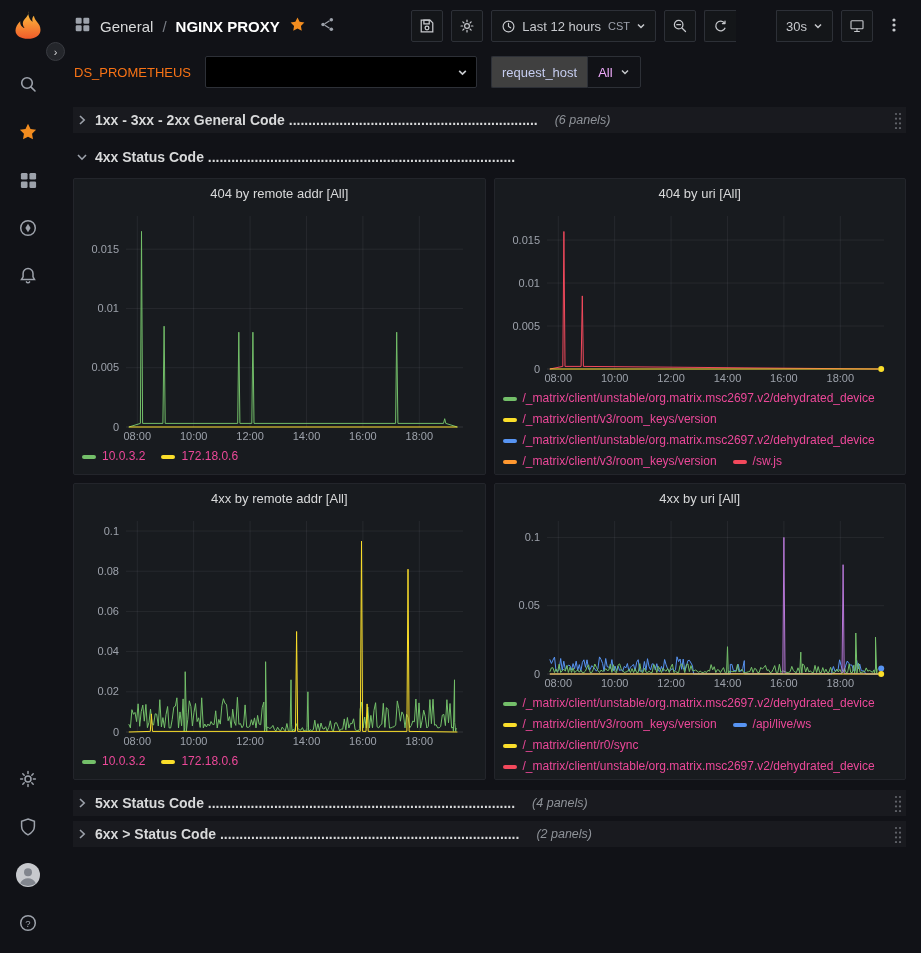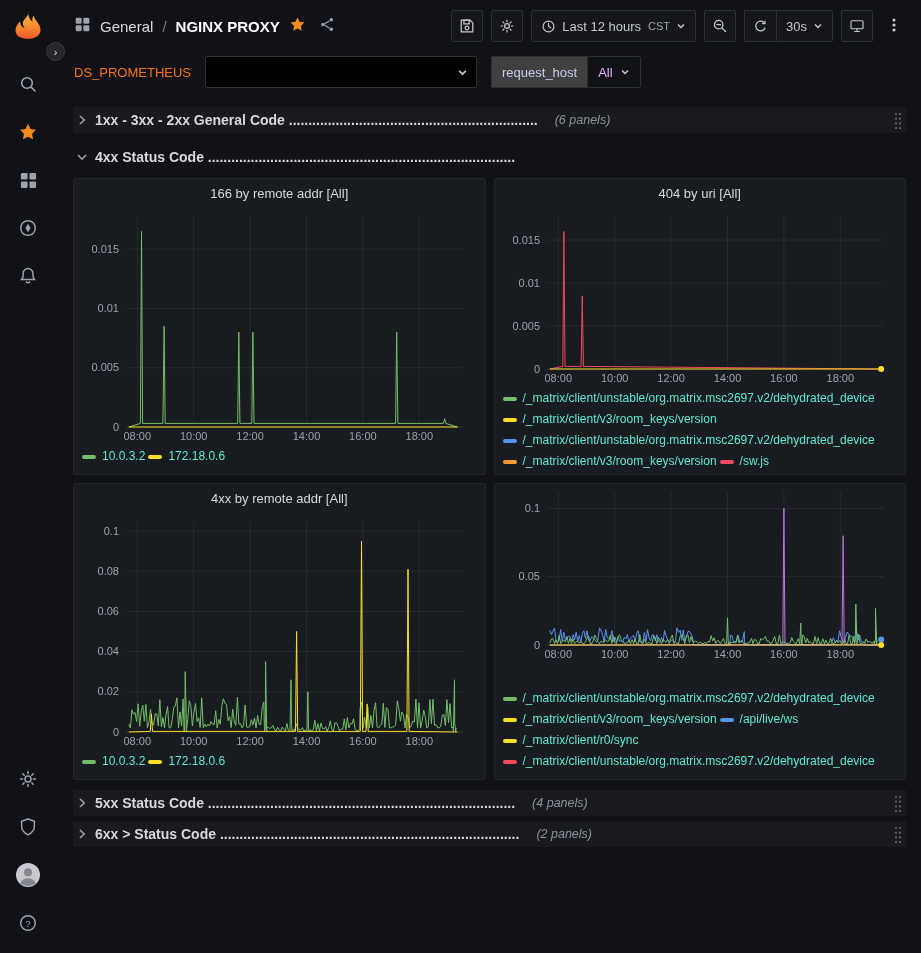--- a/index.html
+++ b/index.html
@@ -42,21 +42,21 @@
   .crumb-title { color: #ffffff; font-size: 15px; font-weight: 700; cursor: pointer; }
   .topbar-right { margin-left: auto; display: flex; align-items: center; gap: 8px; }
   .btn {
     height: 32px; min-width: 32px; display: inline-flex; align-items: center; justify-content: center;
     gap: 6px; padding: 0 9px; border: 1px solid #2d3037; border-radius: 2px;
     background: #141619; color: #c7c9cd; font-size: 13px; cursor: pointer; white-space: nowrap;
   }
   .btn .tz { font-size: 11px; color: #9fa3ad; margin-left: 1px; }
   .btn-group { display: inline-flex; }
   .btn-group .btn:first-child { border-radius: 2px 0 0 2px; border-right: none; }
-  .btn-group .btn:last-child  { border-radius: 0 2px 2px 0; }
+  .btn-group .btn:last-child  { border-radius: 0 2px 2px 0; margin-left: 40px; }
   .btn-plain { border: none; background: none; width: 26px; padding: 0; }
   .ico-btn { width: 32px; padding: 0; }
 
   
   .submenu { display: flex; align-items: center; gap: 14px; padding: 4px 16px 10px 18px; }
   .ds-link { color: #f97316; font-size: 13px; cursor: pointer; }
   .ds-select {
     width: 272px; height: 32px; background: #000000; border: 1px solid #2d3037; border-radius: 2px;
     display: flex; align-items: center; justify-content: flex-end; padding-right: 8px; cursor: pointer;
   }
@@ -91,22 +91,22 @@
   }
   .panel-header {
     flex: 0 0 29px; display:flex; align-items:center; justify-content:center;
     font-size: 13px; font-weight: 500; color: #d8d9da; cursor: pointer; white-space: nowrap;
   }
   .panel-chart { flex: 1 1 auto; min-height: 178px; width: 100%; }
   .panel-legend {
     flex: 0 0 auto; display: flex; flex-wrap: wrap; align-items: center;
     padding-top: 3px; row-gap: 2px; overflow: hidden;
   }
-  .li { display: inline-flex; align-items: center; gap: 6px; margin-right: 3px;
-        font-size: 12px; line-height: 19px; color: #5eead4; white-space: nowrap; cursor: pointer; }
+  .li { display: inline-flex; align-items: center; gap: 6px; margin-right: 16px;
+        font-size: 12px; line-height: 19px; color: #ec4899; white-space: nowrap; cursor: pointer; }
   .li i { width: 14px; height: 4px; border-radius: 2px; display: inline-block; flex: 0 0 14px; }
 </style>
 </head>
 <body>
 
 <div class="app">
 
   <aside class="sidebar">
     <div class="side-logo">
       <svg width="32" height="34" viewBox="0 0 32 34">
@@ -318,21 +318,21 @@
         <span class="caret">
           <svg width="12" height="12" viewBox="0 0 12 12" fill="none" stroke="#9da2ab" stroke-width="1.6">
               <path d="M2 4l4 4.2L10 4"></path>
             </svg>
         </span>
         <span class="row-title">4xx Status Code ...............................................................................</span>
       </div>
 
       <div class="panels-grid">
         <section class="panel">
-          <div class="panel-header">166 by remote addr [All]</div>
+          <div class="panel-header">404 by remote addr [All]</div>
           <div class="panel-chart"><svg width="395" height="236">
                 <line x1="55.28033472803348" x2="55.28033472803348" y1="8" y2="219" stroke="rgba(204,204,220,0.08)"></line>
                 <text x="55.28033472803348" y="232" fill="#9da2ab" font-size="11" text-anchor="middle" font-family="Liberation Sans, sans-serif">08:00</text>
                 <line x1="111.68200836820084" x2="111.68200836820084" y1="8" y2="219" stroke="rgba(204,204,220,0.08)"></line>
                 <text x="111.68200836820084" y="232" fill="#9da2ab" font-size="11" text-anchor="middle" font-family="Liberation Sans, sans-serif">10:00</text>
                 <line x1="168.0836820083682" x2="168.0836820083682" y1="8" y2="219" stroke="rgba(204,204,220,0.08)"></line>
                 <text x="168.0836820083682" y="232" fill="#9da2ab" font-size="11" text-anchor="middle" font-family="Liberation Sans, sans-serif">12:00</text>
                 <line x1="224.48535564853555" x2="224.48535564853555" y1="8" y2="219" stroke="rgba(204,204,220,0.08)"></line>
                 <text x="224.48535564853555" y="232" fill="#9da2ab" font-size="11" text-anchor="middle" font-family="Liberation Sans, sans-serif">14:00</text>
                 <line x1="280.88702928870293" x2="280.88702928870293" y1="8" y2="219" stroke="rgba(204,204,220,0.08)"></line>
@@ -446,20 +446,21 @@
                 <i style="background: rgb(115, 191, 105);"></i>
                 <span>10.0.3.2</span>
               </span>
               <span class="li">
                 <i style="background: rgb(250, 222, 42);"></i>
                 <span>172.18.0.6</span>
               </span>
             </div>
         </section>
         <section class="panel">
+          <div class="panel-header">4xx by uri [All]</div>
           <div class="panel-chart"><svg width="395" height="178">
                 <line x1="55.28033472803348" x2="55.28033472803348" y1="8" y2="161" stroke="rgba(204,204,220,0.08)"></line>
                 <text x="55.28033472803348" y="174" fill="#9da2ab" font-size="11" text-anchor="middle" font-family="Liberation Sans, sans-serif">08:00</text>
                 <line x1="111.68200836820084" x2="111.68200836820084" y1="8" y2="161" stroke="rgba(204,204,220,0.08)"></line>
                 <text x="111.68200836820084" y="174" fill="#9da2ab" font-size="11" text-anchor="middle" font-family="Liberation Sans, sans-serif">10:00</text>
                 <line x1="168.0836820083682" x2="168.0836820083682" y1="8" y2="161" stroke="rgba(204,204,220,0.08)"></line>
                 <text x="168.0836820083682" y="174" fill="#9da2ab" font-size="11" text-anchor="middle" font-family="Liberation Sans, sans-serif">12:00</text>
                 <line x1="224.48535564853555" x2="224.48535564853555" y1="8" y2="161" stroke="rgba(204,204,220,0.08)"></line>
                 <text x="224.48535564853555" y="174" fill="#9da2ab" font-size="11" text-anchor="middle" font-family="Liberation Sans, sans-serif">14:00</text>
                 <line x1="280.88702928870293" x2="280.88702928870293" y1="8" y2="161" stroke="rgba(204,204,220,0.08)"></line>

